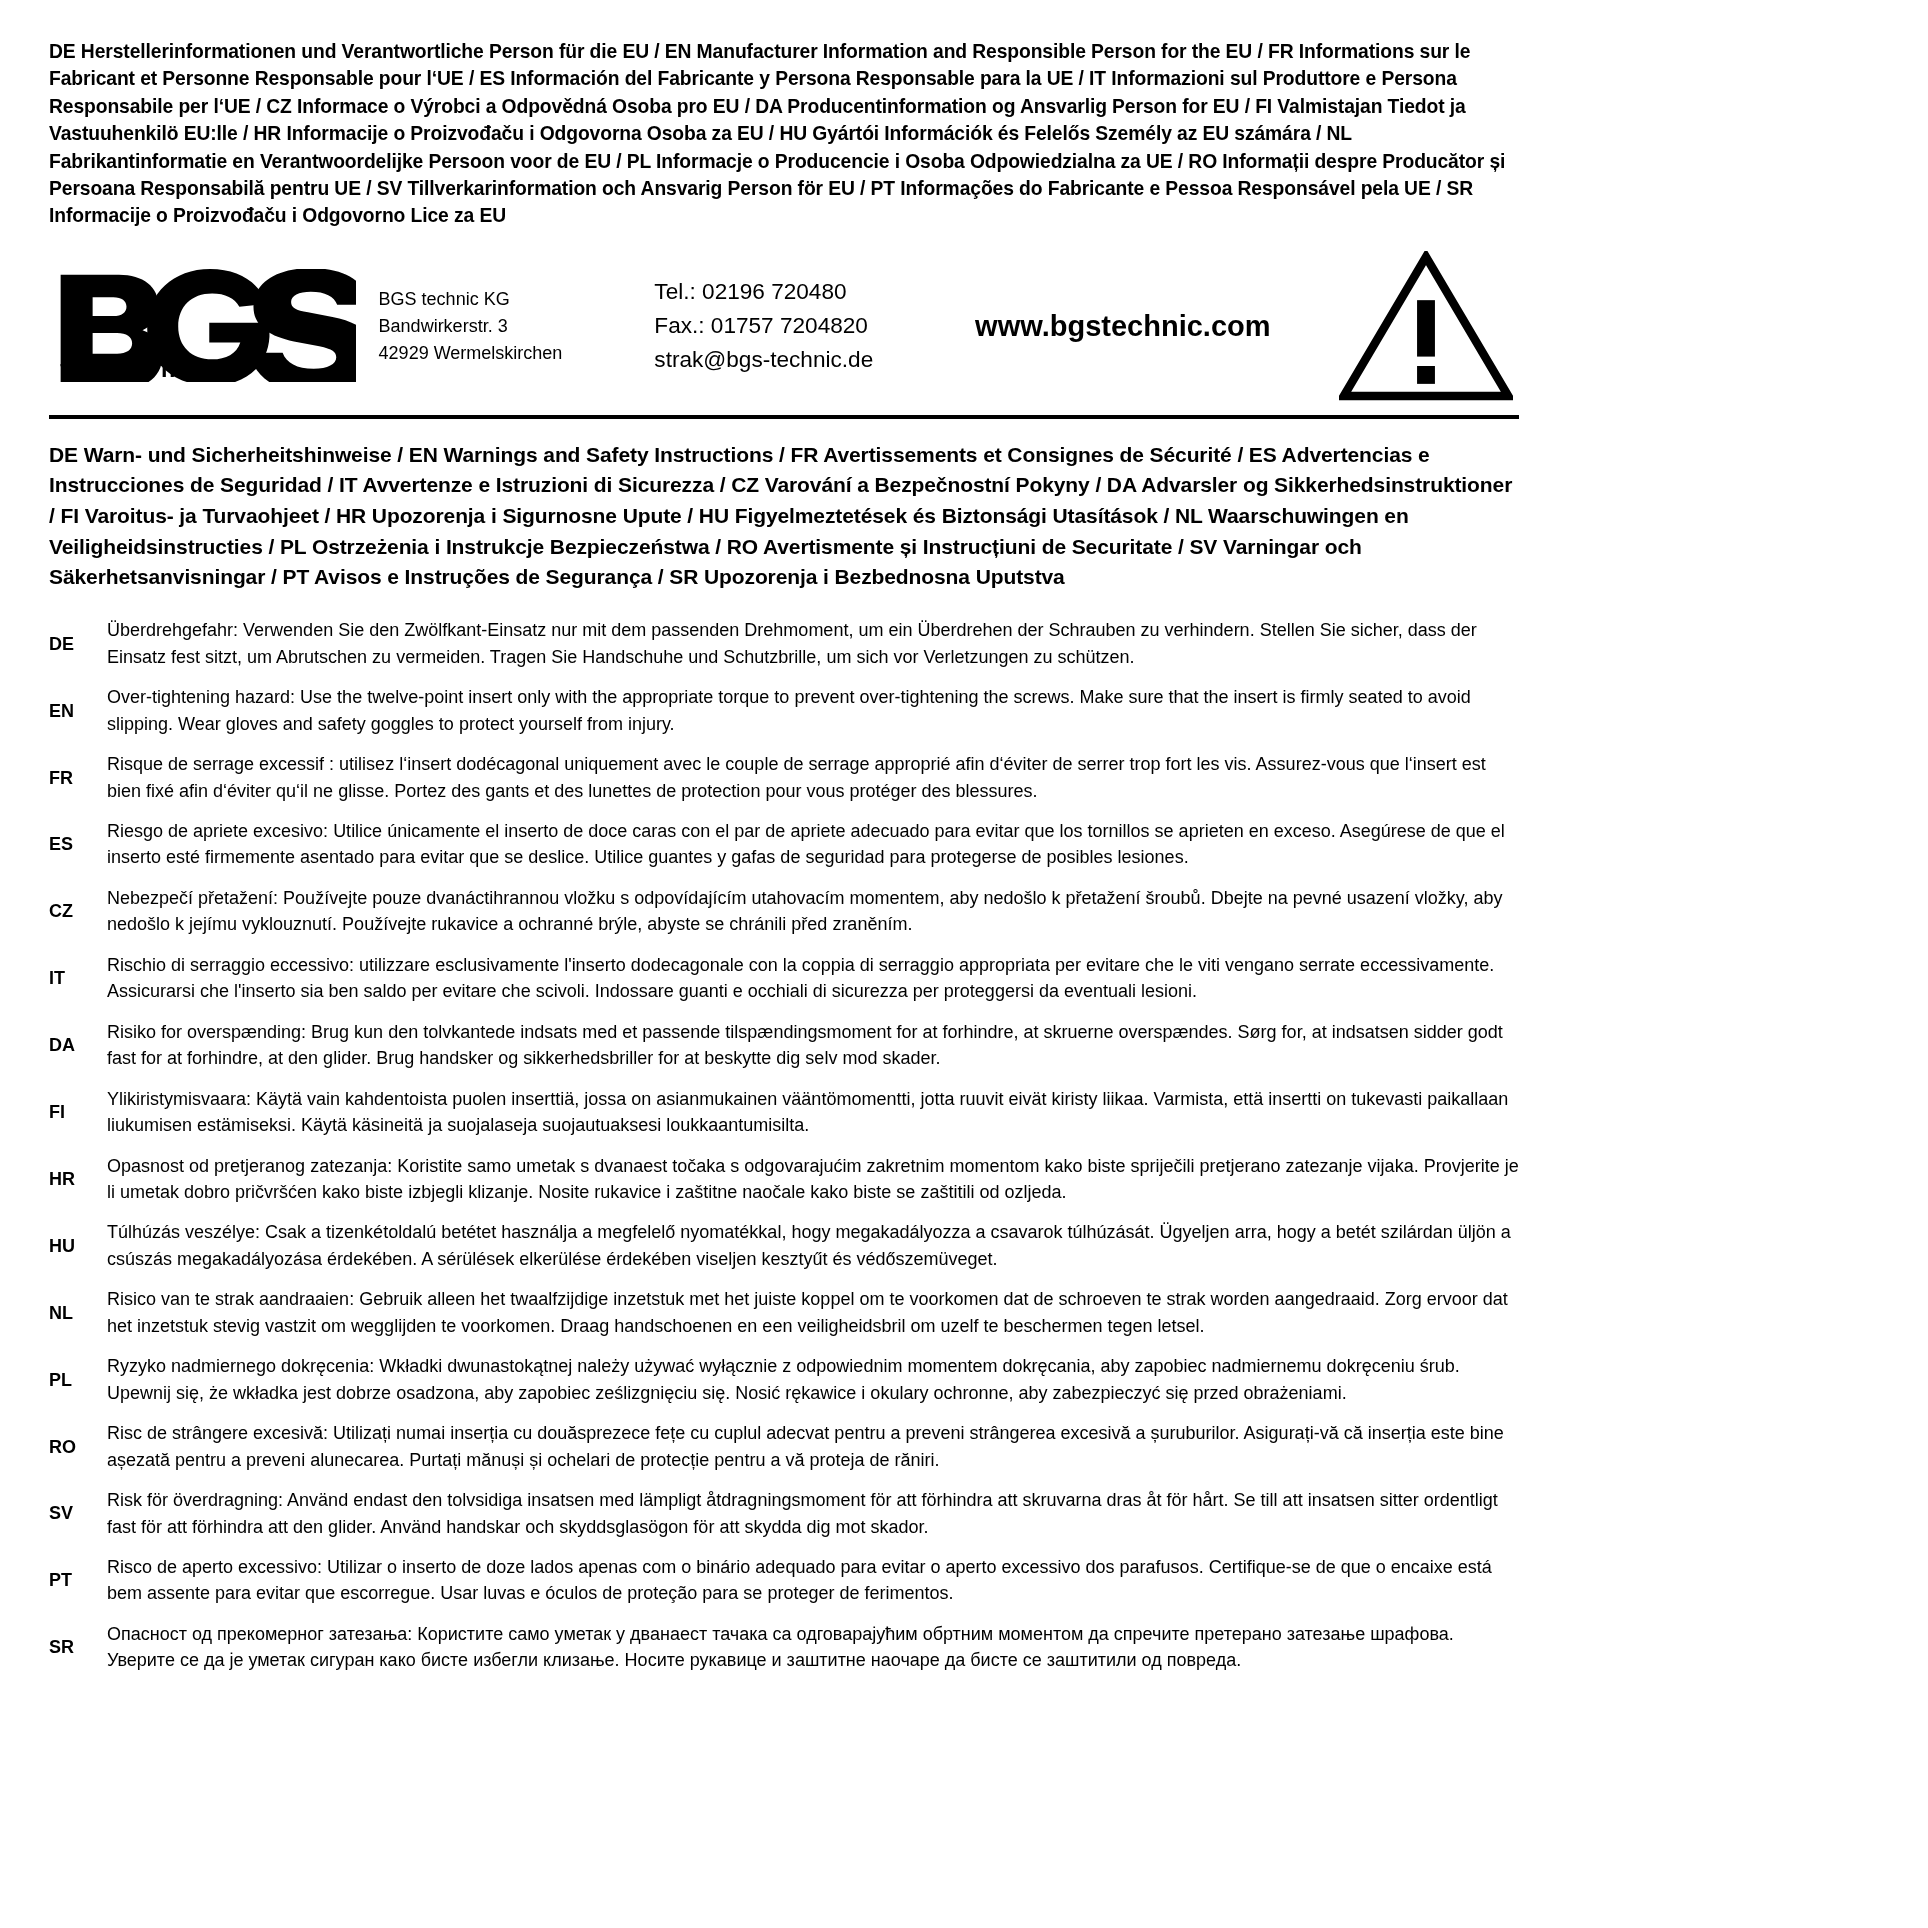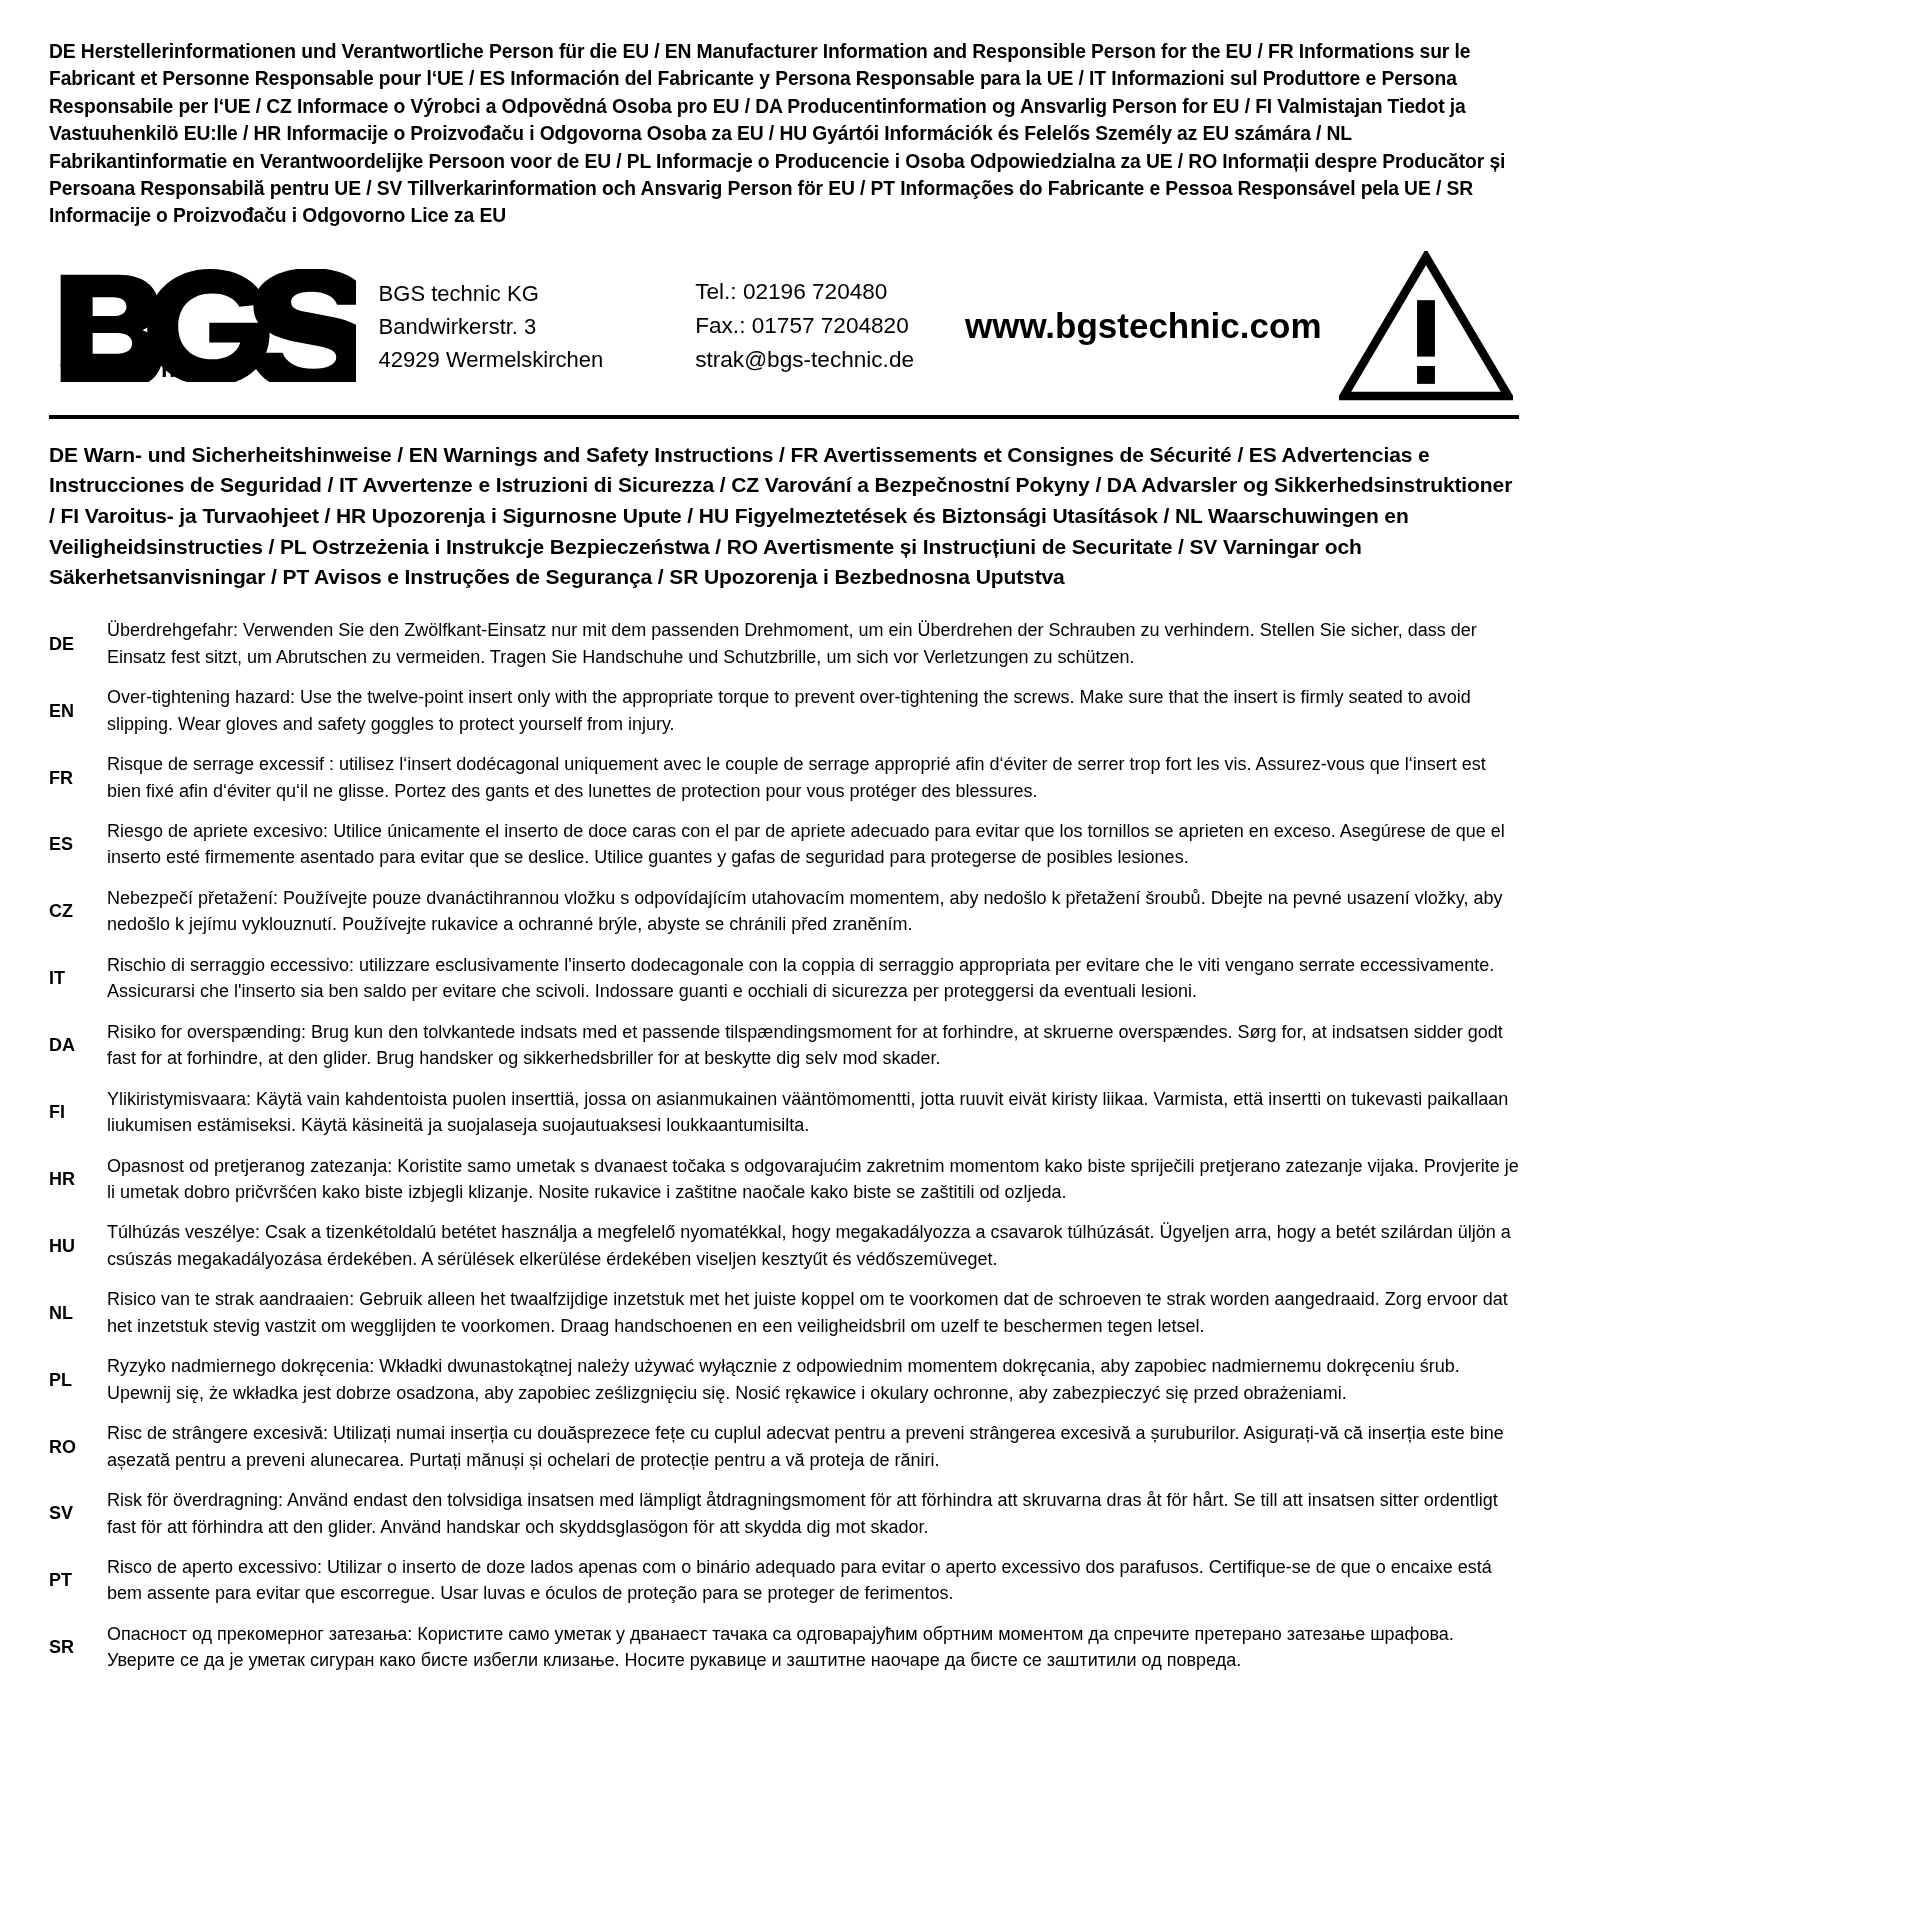--- a/index.html
+++ b/index.html
@@ -42,34 +42,34 @@
   }
   .logo-wrap {
     width: 311px;
     flex: 0 0 311px;
     padding-left: 5.6px;
   }
   .logo-svg { display: block; }
 
   .addr {
     flex: 0 0 auto;
-    font-size: 22px;
+    font-size: 18px;
     line-height: 1.5;
     padding-left: 13px;
   }
   .contact {
     flex: 0 0 auto;
     font-size: 22.6px;
     line-height: 1.5;
     padding-left: 92px;
   }
   .website {
     flex: 1 1 auto;
     text-align: center;
-    font-size: 35px;
+    font-size: 29px;
     font-weight: bold;
     padding-left: 38px;
   }
   .warn-tri {
     flex: 0 0 auto;
     width: 179px;
     display: flex;
     justify-content: flex-end;
     padding-right: 5.6px;
   }

